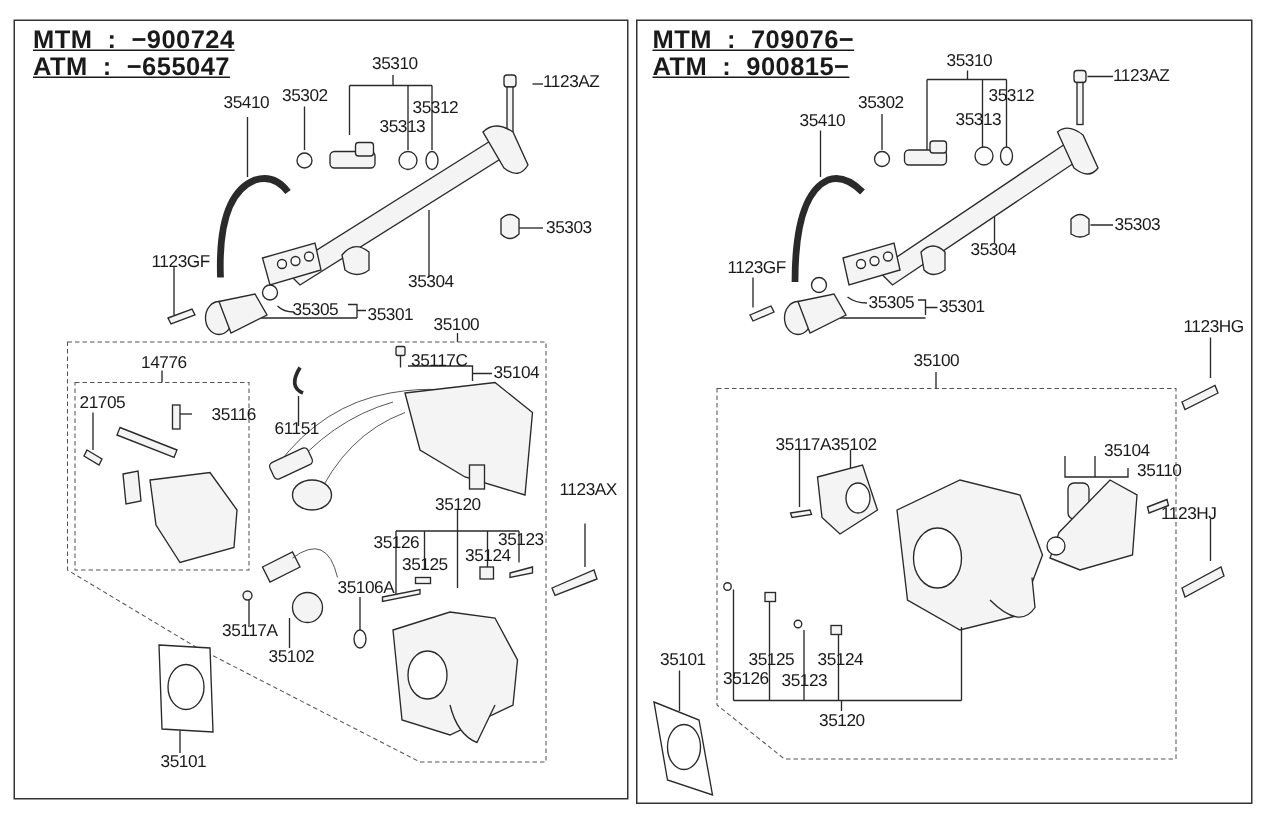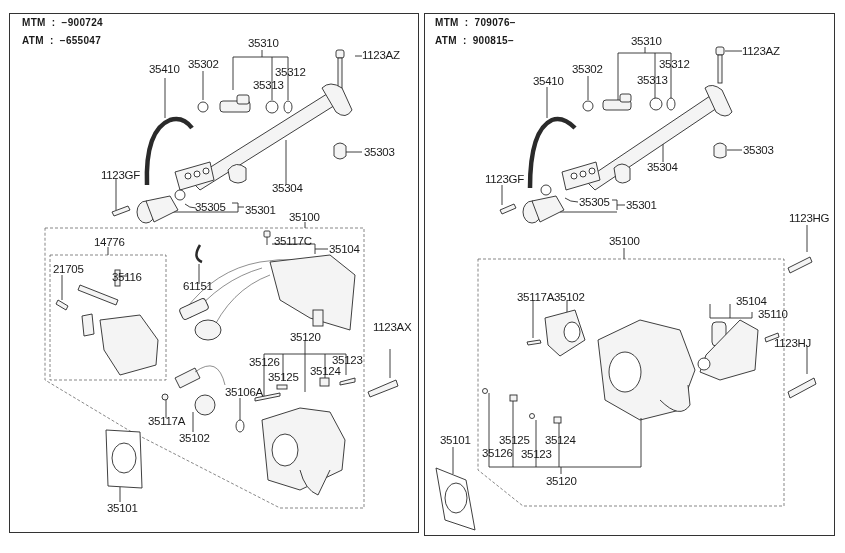--- a/index.html
+++ b/index.html
@@ -1,21 +1,21 @@
 <!DOCTYPE html>
 <html><head>
 <meta charset="utf-8">
 <style>
   html, body { margin: 0; padding: 0; background: #ffffff; }
   body { width: 845px; height: 553px; position: relative; overflow: hidden;
          font-family: "Liberation Sans", sans-serif; color: #1a1a1a; }
   .panel { position: absolute; border: 1px solid #333; box-sizing: border-box; }
   #panel-left { left: 9px; top: 13px; width: 410px; height: 520px; }
   #panel-right { left: 424px; top: 13px; width: 411px; height: 523px; }
-  .hdr { position: absolute; font-size: 10px; font-weight: bold; letter-spacing: 0.3px; white-space: pre; }
+  .hdr { position: absolute; font-size: 17px; font-weight: bold; letter-spacing: 0.3px; white-space: pre; text-decoration: underline; }
   .lbl { position: absolute; font-size: 11.5px; letter-spacing: -0.3px; white-space: nowrap; line-height: 1; }
   svg.art { position: absolute; left: 0; top: 0; width: 845px; height: 553px; }
   svg.art .ln { stroke: #2a2a2a; stroke-width: 0.9; fill: none; }
   svg.art .dash { stroke: #555; stroke-width: 0.7; fill: none; stroke-dasharray: 3 2; }
   svg.art .part { stroke: #2a2a2a; stroke-width: 0.9; fill: #f4f4f4; }
   svg.art .partw { stroke: #2a2a2a; stroke-width: 0.9; fill: #ffffff; }
   svg.art .thin { stroke: #444; stroke-width: 0.6; fill: none; }
 </style>
 </head>
 <body>
@@ -224,21 +224,21 @@
 <div class="lbl" style="left:364px;top:147px">35303</div>
 <div class="lbl" style="left:272px;top:183px">35304</div>
 <div class="lbl" style="left:101px;top:170px">1123GF</div>
 <div class="lbl" style="left:195px;top:202px">35305</div>
 <div class="lbl" style="left:245px;top:205px">35301</div>
 <div class="lbl" style="left:289px;top:212px">35100</div>
 <div class="lbl" style="left:94px;top:237px">14776</div>
 <div class="lbl" style="left:274px;top:236px">35117C</div>
 <div class="lbl" style="left:329px;top:244px">35104</div>
 <div class="lbl" style="left:53px;top:264px">21705</div>
-<div class="lbl" style="left:112px;top:272px">35116</div>
+<div class="lbl" style="left:141px;top:272px">35116</div>
 <div class="lbl" style="left:183px;top:281px">61151</div>
 <div class="lbl" style="left:290px;top:332px">35120</div>
 <div class="lbl" style="left:373px;top:322px">1123AX</div>
 <div class="lbl" style="left:249px;top:357px">35126</div>
 <div class="lbl" style="left:268px;top:372px">35125</div>
 <div class="lbl" style="left:310px;top:366px">35124</div>
 <div class="lbl" style="left:332px;top:355px">35123</div>
 <div class="lbl" style="left:225px;top:387px">35106A</div>
 <div class="lbl" style="left:148px;top:416px">35117A</div>
 <div class="lbl" style="left:179px;top:433px">35102</div>

